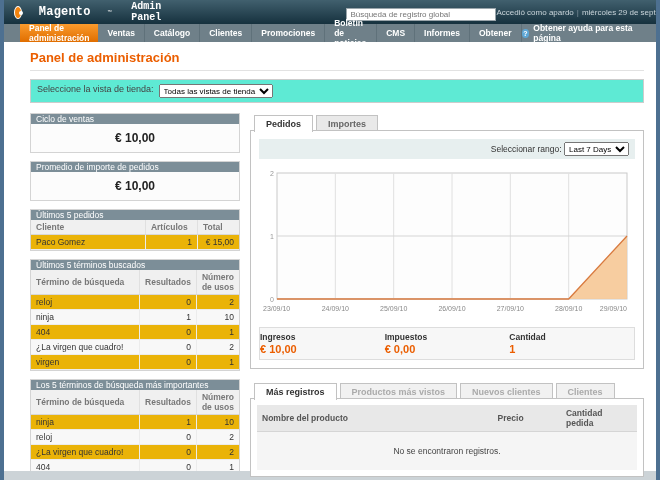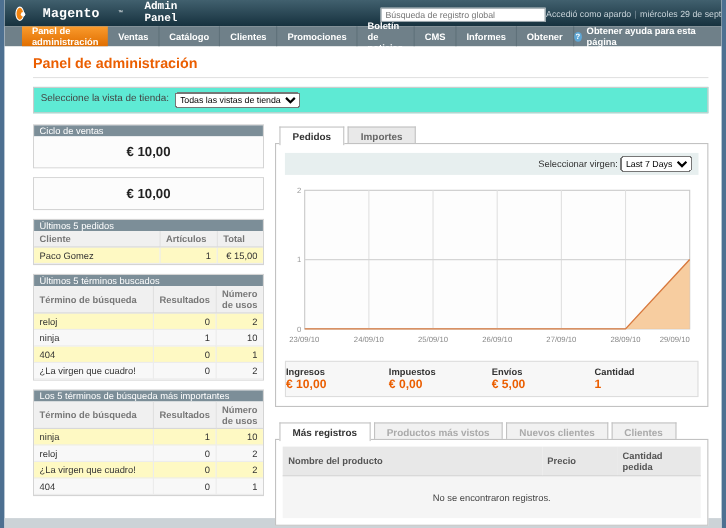--- a/index.html
+++ b/index.html
@@ -44,21 +44,21 @@
   .col-right { flex: 1; min-width: 0; }
 
   
   .box { border: 1px solid #d4d4d4; margin-bottom: 8px; background: #fff; }
   .box-header { background: #7c8e98; color: #fff; font-weight: normal; font-size: 8.5px; padding: 0 5px; }
   .box-value { text-align: center; font-weight: bold; font-size: 12px; padding: 7px 0; background: #fcfcfc; color: #222; }
   table.data { width: 100%; border-collapse: collapse; font-size: 8.5px; color: #333; }
   .data th { background: #f0f0f0; color: #777; font-weight: bold; text-align: left; padding: 2px 5px;
              border-right: 1px solid #e0e0e0; border-bottom: 1px solid #d8d8d8; }
   .data th:last-child, .data td:last-child { border-right: none; }
-  .data td { padding: 2px 5px; border-right: 1px solid #ececec; border-bottom: 1px solid #ececec; background: #fef9c3; }
+  .data td { padding: 2px 5px; border-right: 1px solid #ececec; border-bottom: 1px solid #ececec; background: #eab308; }
   .data tr:nth-child(even) td { background: #f8f8f8; }
   .data td.num { text-align: right; }
 
   
   .tabs { display: flex; gap: 3px; padding-left: 4px; }
   .tab { font-size: 9px; font-weight: bold; padding: 3px 11px; border: 1px solid #c2c2c2; border-bottom: none;
          background: #e9e9e9; color: #666; cursor: pointer; position: relative; top: 2px; }
   .tab.active { background: #fff; color: #333; z-index: 2; }
   .tab.disabled { color: #aaa; background: #f1f1f1; }
   .chart-panel { border: 1px solid #c2c2c2; background: #fff; padding: 8px; position: relative; z-index: 1; }
@@ -129,20 +129,21 @@
     <div class="columns">
 
       <div class="col-left">
 
         <div class="box">
           <div class="box-header">Ciclo de ventas</div>
           <div class="box-value">€ 10,00</div>
         </div>
 
         <div class="box">
+          <div class="box-header">Promedio de importe de pedidos</div>
           <div class="box-value">€ 10,00</div>
         </div>
 
         <div class="box">
           <div class="box-header">Últimos 5 pedidos</div>
           <table class="data">
             <thead>
                 <tr>
                   <th style="width: 55%;">Cliente</th>
                   <th style="width: 25%;">Artículos</th>
@@ -182,20 +183,25 @@
                 </tr>
                 <tr>
                   <td>404</td>
                   <td class="num">0</td>
                   <td class="num">1</td>
                 </tr>
                 <tr>
                   <td>¿La virgen que cuadro!</td>
                   <td class="num">0</td>
                   <td class="num">2</td>
+                </tr>
+                <tr>
+                  <td>virgen</td>
+                  <td class="num">0</td>
+                  <td class="num">1</td>
                 </tr>
               </tbody>
           </table>
         </div>
 
         <div class="box">
           <div class="box-header">Los 5 términos de búsqueda más importantes</div>
           <table class="data">
             <thead>
                 <tr>
@@ -233,21 +239,21 @@
 
       <div class="col-right">
 
         <div class="tabs">
             <div class="tab active">Pedidos</div>
             <div class="tab">Importes</div>
           </div>
 
         <div class="chart-panel">
           <div class="range-bar">
-            <span>Seleccionar virgen:</span>
+            <span>Seleccionar rango:</span>
             <select>
               <option>Last 7 Days</option>
             </select>
           </div>
           <div class="chart-wrap"><svg width="376" height="150">
                 <rect x="18" y="8" width="350" height="126" fill="#fdfdfd" stroke="#c9c9c9" stroke-width="1"></rect>
                 <line x1="76.33333333333334" y1="8" x2="76.33333333333334" y2="134" stroke="#e0e0e0"></line>
                 <line x1="134.66666666666669" y1="8" x2="134.66666666666669" y2="134" stroke="#e0e0e0"></line>
                 <line x1="193" y1="8" x2="193" y2="134" stroke="#e0e0e0"></line>
                 <line x1="251.33333333333334" y1="8" x2="251.33333333333334" y2="134" stroke="#e0e0e0"></line>
@@ -269,24 +275,20 @@
           <div class="stats">
               <div class="stat">
                 <div class="stat-label">Ingresos</div>
                 <div class="stat-value">€ 10,00</div>
               </div>
               <div class="stat">
                 <div class="stat-label">Impuestos</div>
                 <div class="stat-value">€ 0,00</div>
               </div>
               <div class="stat">
-                <div class="stat-label">Envíos</div>
-                <div class="stat-value">€ 5,00</div>
-              </div>
-              <div class="stat">
                 <div class="stat-label">Cantidad</div>
                 <div class="stat-value">1</div>
               </div>
             </div>
         </div>
 
         <div class="tabs bottom-tabs">
             <div class="tab active">Más registros</div>
             <div class="tab disabled">Productos más vistos</div>
             <div class="tab disabled">Nuevos clientes</div>

